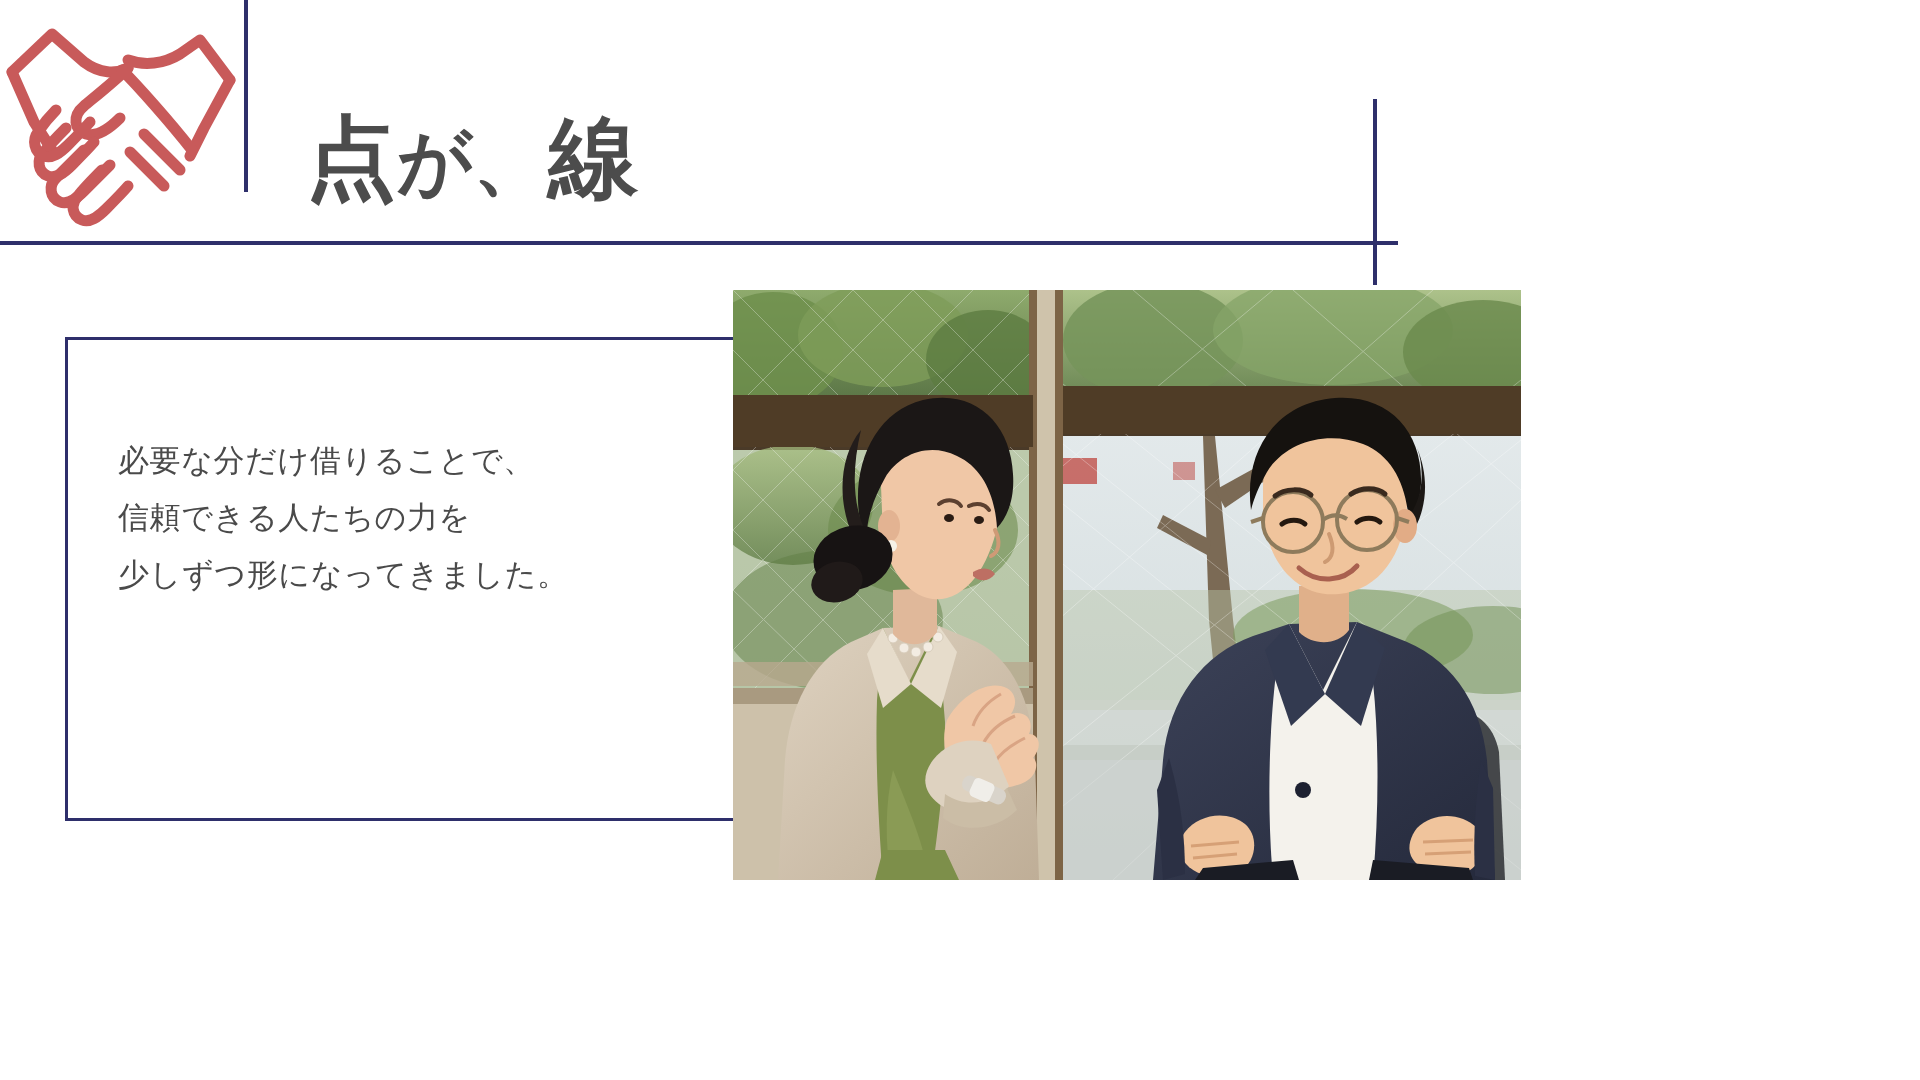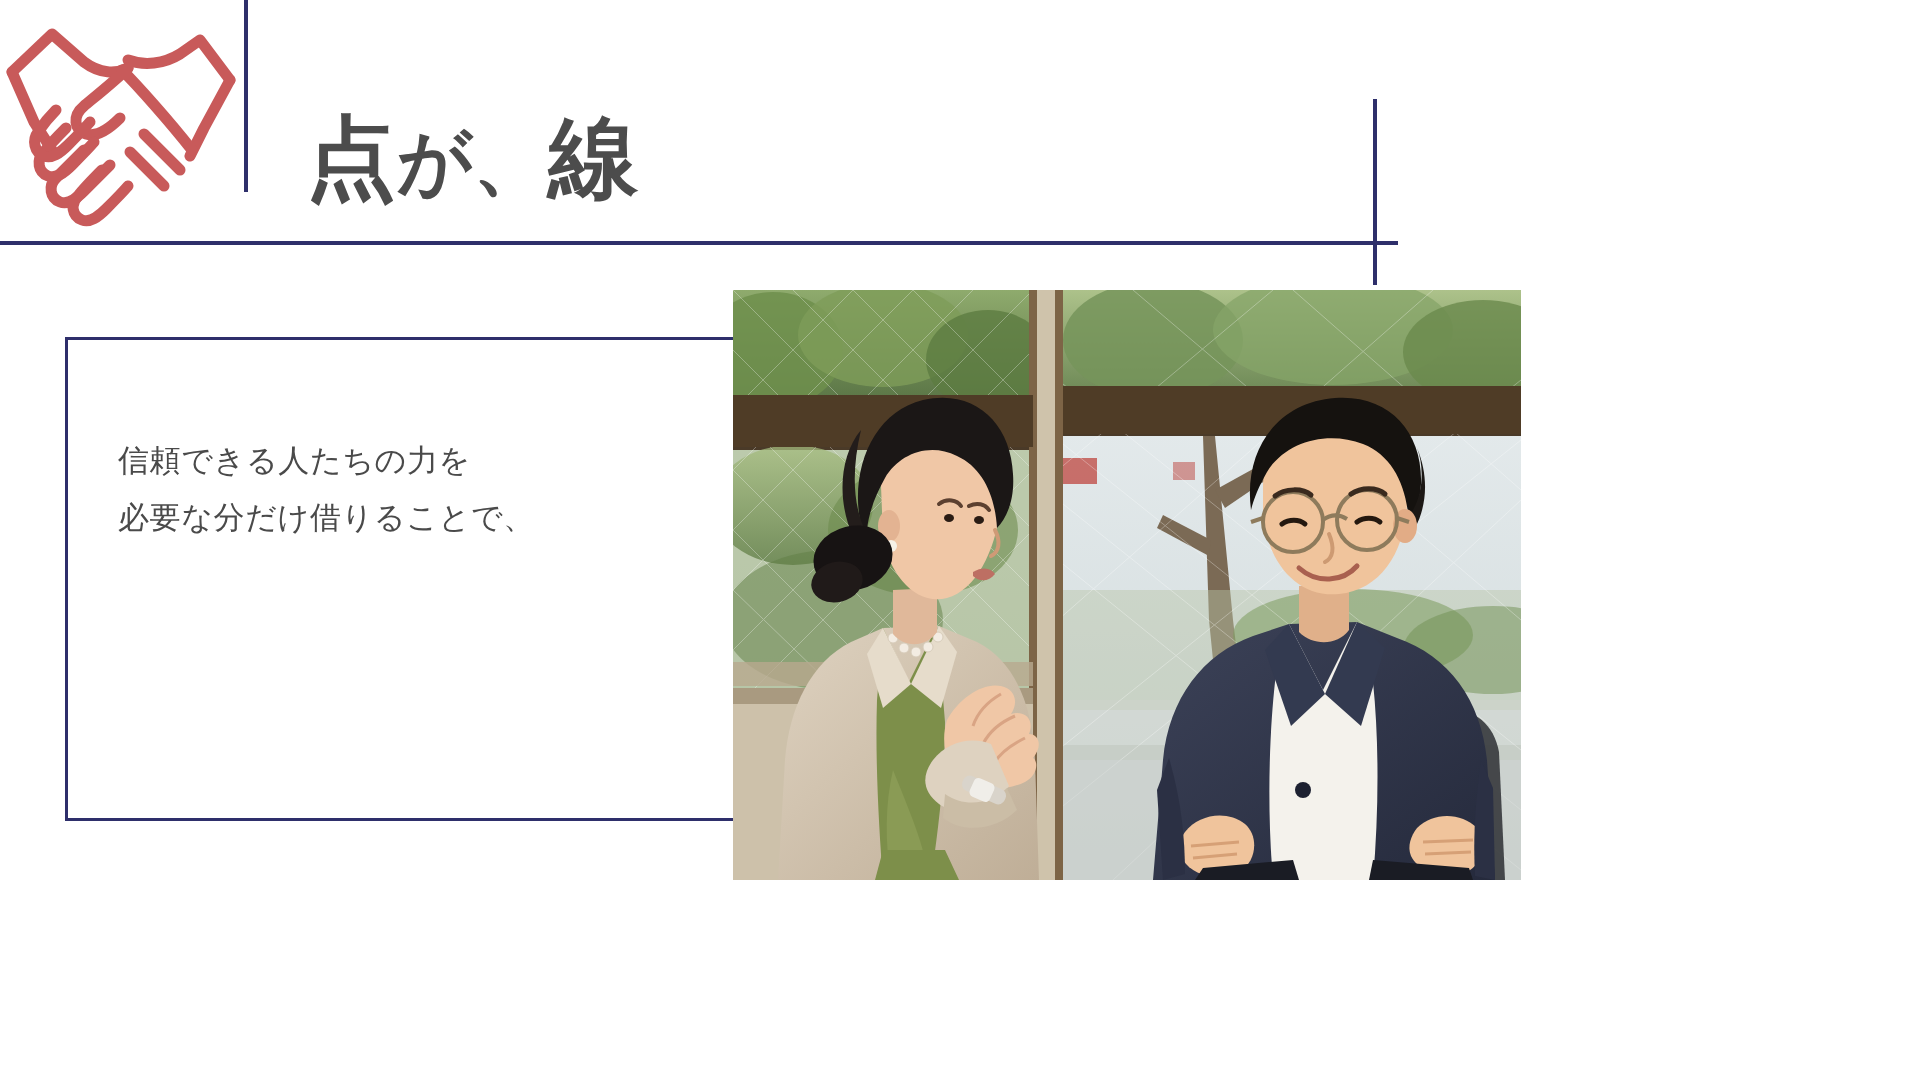--- a/index.html
+++ b/index.html
@@ -142,22 +142,23 @@
 
   <div id="page-title">
     <span class="t-strong">点</span>
     <span class="t-kana">が、</span>
     <span class="t-strong">線</span>
   </div>
 
   <div id="body-frame"></div>
 
   <div id="body-copy">
+    <span class="copy-line">必要な分だけ借りることで、</span>
     <span class="copy-line">信頼できる人たちの力を</span>
-    <span class="copy-line">必要な分だけ借りることで、</span>
+    <span class="copy-line">少しずつ形になってきました。</span>
   </div>
 
   <div id="photo">
     <svg viewBox="0 0 788 590" width="788" height="590" aria-hidden="true">
       <defs>
         <clipPath id="clipPhoto">
             <rect x="0" y="0" width="788" height="590"></rect>
           </clipPath>
         <linearGradient id="gSky" x1="0" y1="0" x2="0" y2="1">
           <stop offset="0" stop-color="#e9eef0"></stop>

